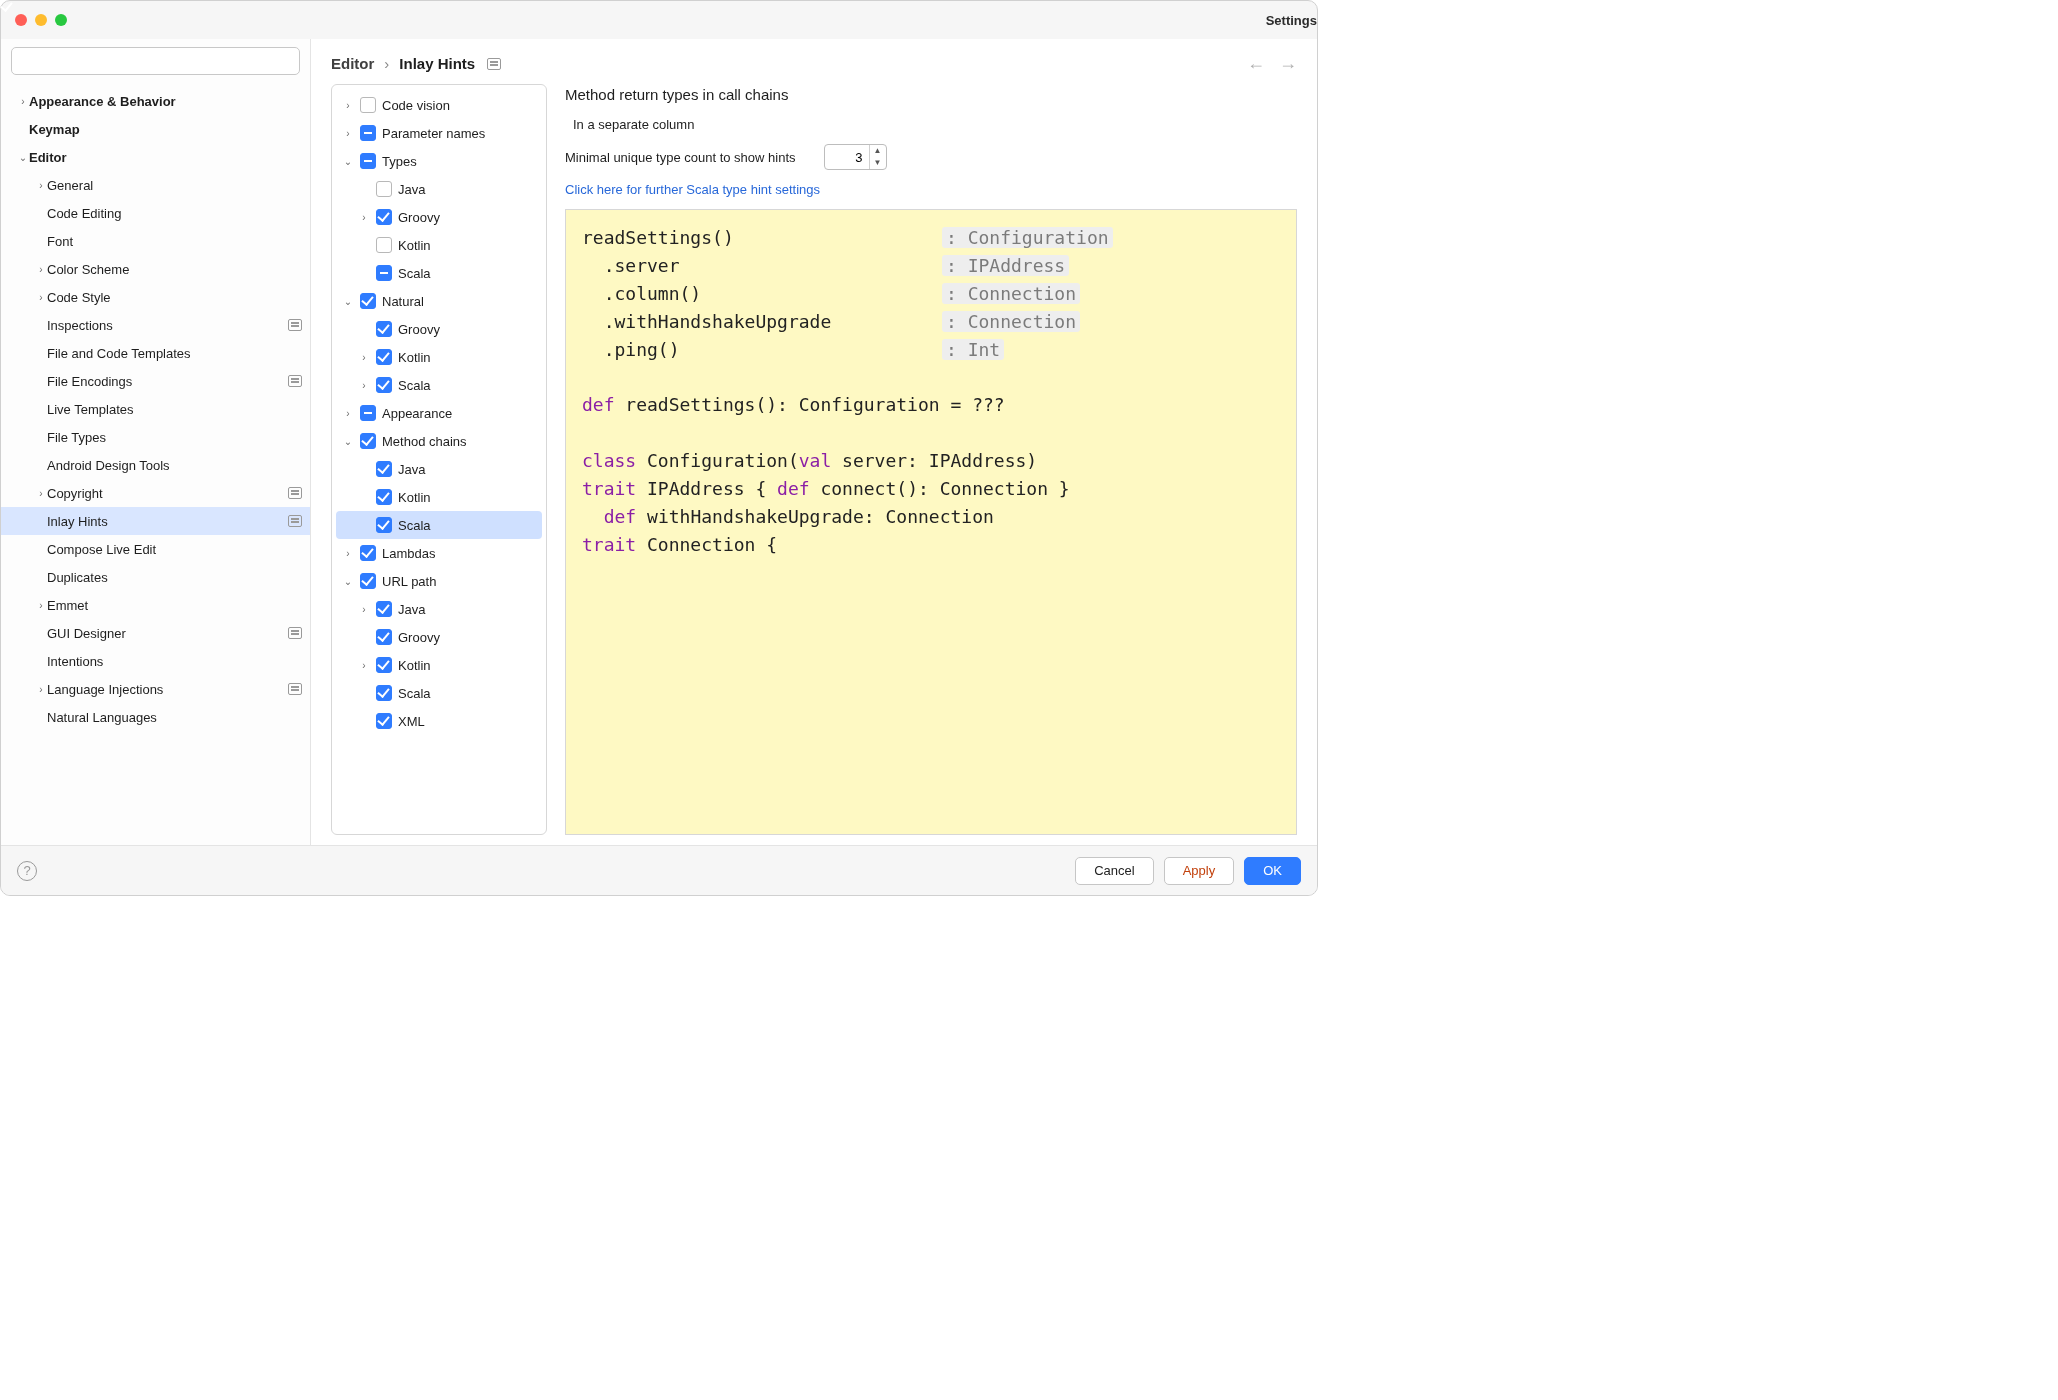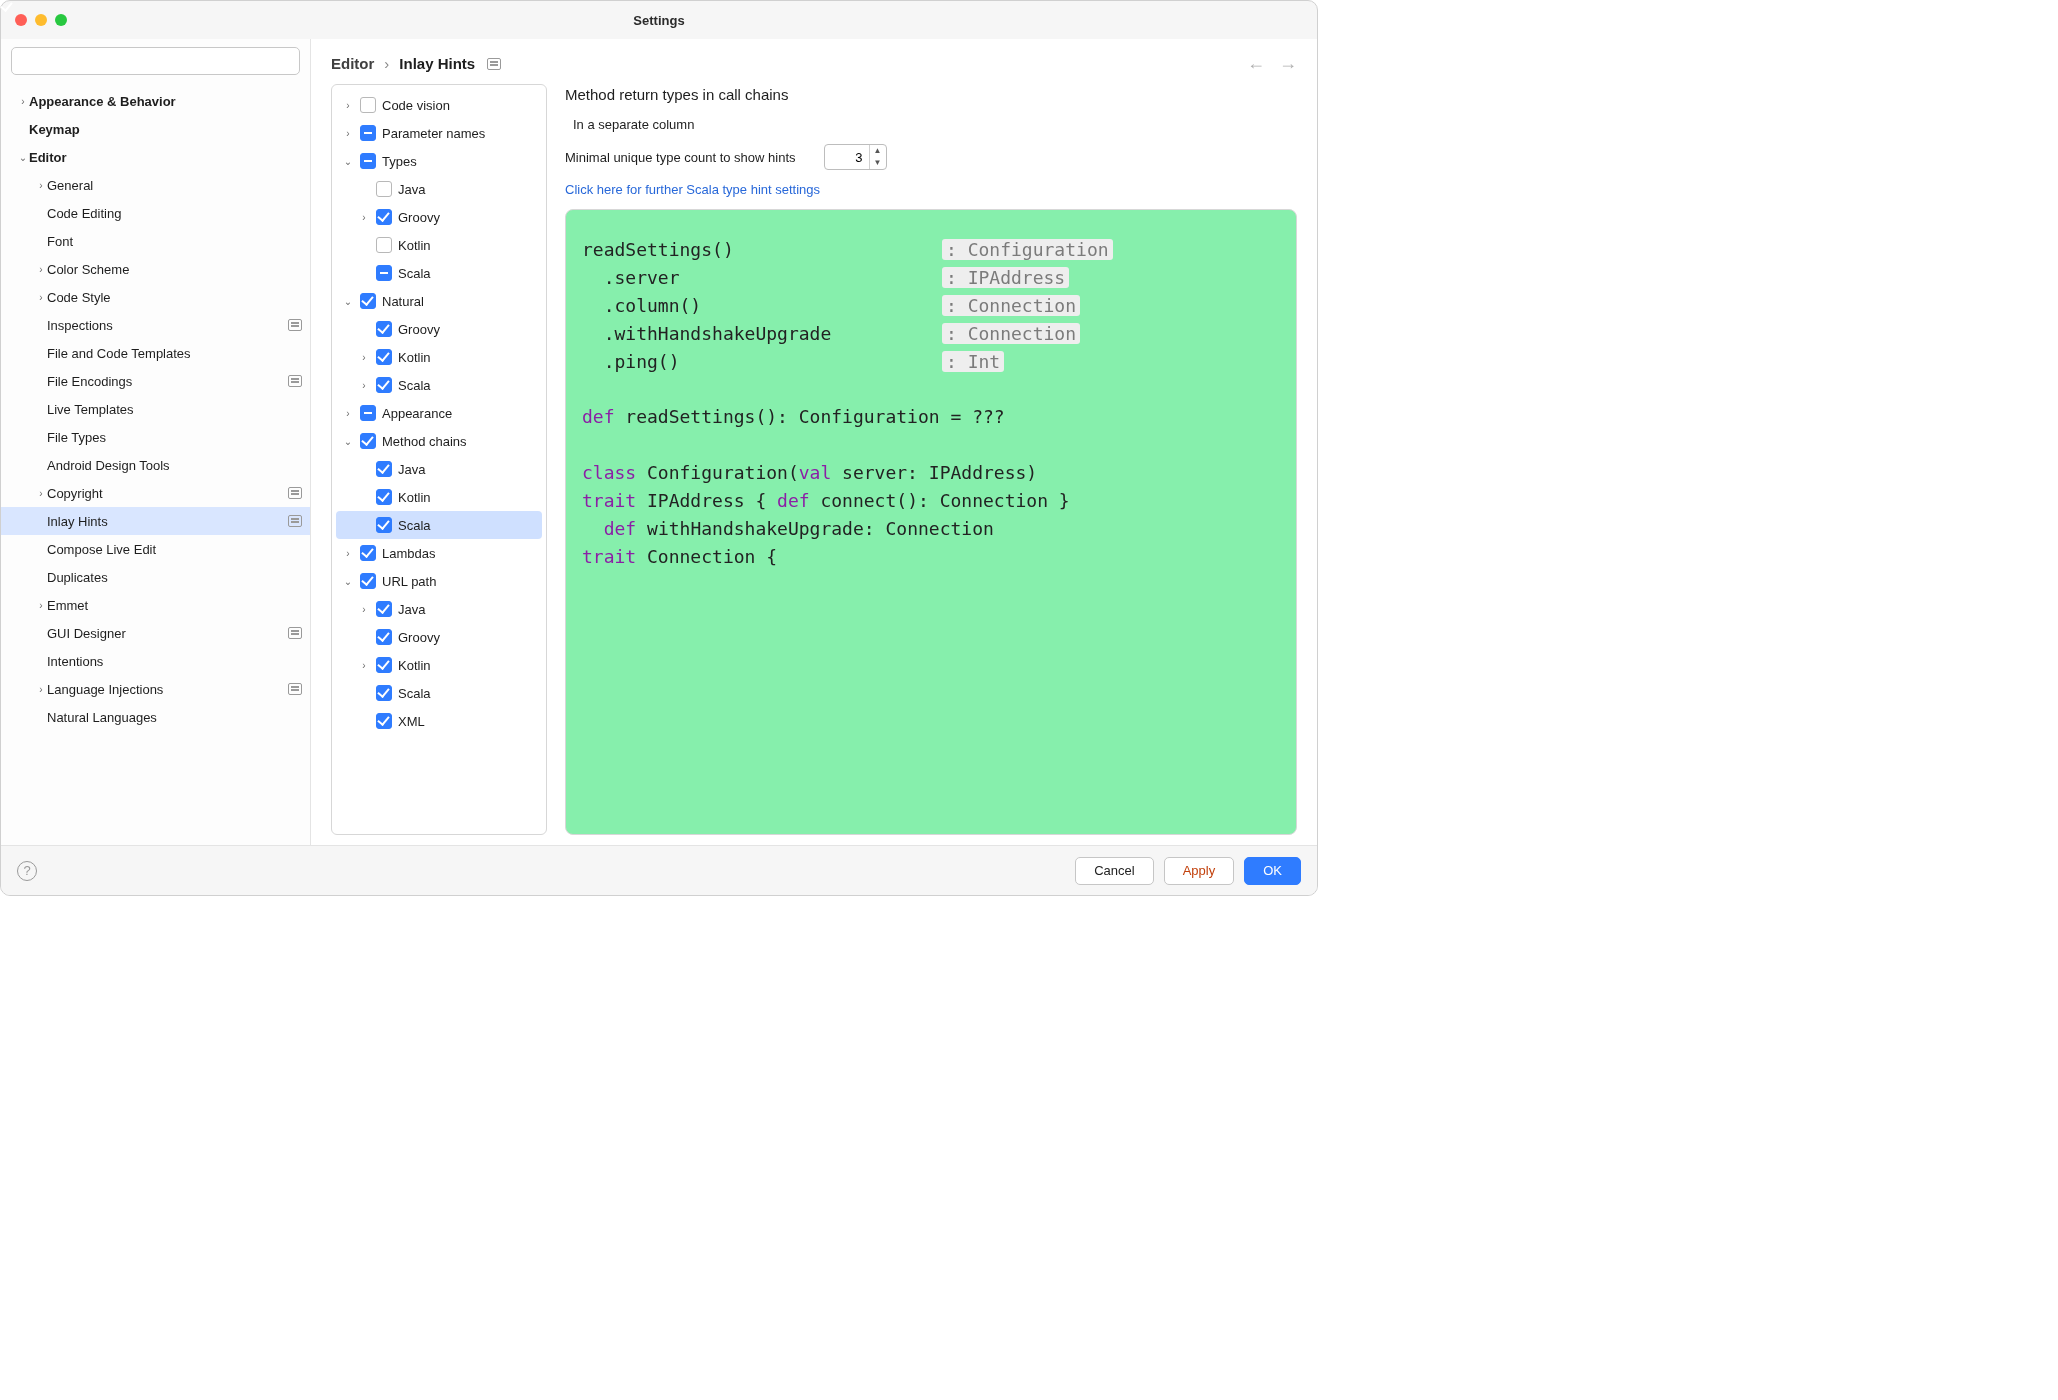--- a/index.html
+++ b/index.html
@@ -2,21 +2,21 @@
 <html><head>
 <meta charset="utf-8">
 <style>
   * { box-sizing:border-box; margin:0; padding:0; }
   html,body { width:1318px; height:896px; font-family:-apple-system,"Helvetica Neue",Arial,sans-serif; background:#fff; color:#1e1e1e; }
   .window { width:1318px; height:896px; border:1px solid #d0d0d0; border-radius:10px; overflow:hidden; display:flex; flex-direction:column; background:#f6f6f6; }
   .titlebar { height:38px; display:flex; align-items:center; position:relative; }
   .traffic { display:flex; gap:8px; margin-left:14px; }
   .dot { width:12px; height:12px; border-radius:50%; }
   .dot.red{background:#ff5f57;} .dot.yellow{background:#febc2e;} .dot.green{background:#28c840;}
-  .title { position:absolute; left:0; right:0; text-align:center; font-size:13px; font-weight:600; color:#2b2b2b; }
+  .title { position:absolute; left:0; right:0; text-align:right; font-size:13px; font-weight:600; color:#2b2b2b; }
   .body { flex:1; display:flex; min-height:0; background:#fff; }
   .sidebar { width:310px; border-right:1px solid #e4e4e4; background:#fdfdfd; display:flex; flex-direction:column; }
   .search-row { padding:8px 10px; }
   .search { width:100%; height:28px; border:1px solid #c8c8c8; border-radius:5px; padding:0 8px 0 26px; font-size:13px; background:#fff; position:relative; }
   .search-wrap { position:relative; }
   .search-wrap .mag { position:absolute; left:7px; top:6px; width:16px; height:16px; color:#7a7a7a; }
   .tree { flex:1; overflow:auto; padding:4px 0 8px 0; font-size:13px; }
   .row { display:flex; align-items:center; height:28px; padding-right:8px; cursor:default; }
   .row .arrow { width:12px; text-align:center; color:#6e6e6e; font-size:10px; margin-left:6px; }
   .row .spacer { width:12px; margin-left:6px; }
@@ -48,21 +48,21 @@
   .prow.sel2 { background:#cfe0ff; }
 
   .detail { flex:1; display:flex; flex-direction:column; min-width:0; }
   .detail h3 { font-size:15px; font-weight:400; color:#1e1e1e; margin:2px 0 14px 0; }
   .optrow { display:flex; align-items:center; gap:8px; font-size:13px; margin-bottom:12px; }
   .spin { display:flex; align-items:center; border:1px solid #bdbdbd; border-radius:4px; height:26px; background:#fff; }
   .spin input { width:44px; border:0; text-align:right; padding:0 6px 0 4px; font-size:13px; outline:none; background:transparent; }
   .spin .btns { display:flex; flex-direction:column; border-left:1px solid #d0d0d0; }
   .spin .b { width:16px; height:12px; font-size:8px; line-height:12px; text-align:center; color:#555; cursor:default; }
   .link { color:#2868d9; font-size:13px; cursor:default; margin-bottom:12px; display:inline-block; }
-  .code { flex:1; border:1px solid #d7d7d7; border-radius:8px; background:#86efac; padding:26px 16px; overflow:auto; font-family:"SF Mono",ui-monospace,Menlo,Consolas,monospace; font-size:18px; line-height:1.55; color:#222; }
+  .code { flex:1; border:1px solid #d7d7d7; border-radius:0; background:#fef9c3; padding:14px 16px; overflow:auto; font-family:"SF Mono",ui-monospace,Menlo,Consolas,monospace; font-size:18px; line-height:1.55; color:#222; }
   .code .hint { color:#7b7b7b; background:#eeeeee; padding:0 4px; border-radius:3px; }
   .kw { color:#8b1fa6; }
   .footer { height:50px; border-top:1px solid #e4e4e4; background:#f6f6f6; display:flex; align-items:center; padding:0 16px; gap:10px; }
   .footer .help { width:20px; height:20px; border:1.5px solid #9a9a9a; border-radius:50%; color:#9a9a9a; font-size:13px; display:flex; align-items:center; justify-content:center; }
   .footer .grow { flex:1; }
   .btn { height:28px; padding:0 18px; border-radius:5px; font-size:13px; border:1px solid #c6c6c6; background:#fff; color:#222; cursor:default; }
   .btn.primary { background:#2f7cff; border-color:#2f7cff; color:#fff; font-weight:500; }
   .btn.disabled { color:#c2410c; }
 
   .codeline { display:flex; }

